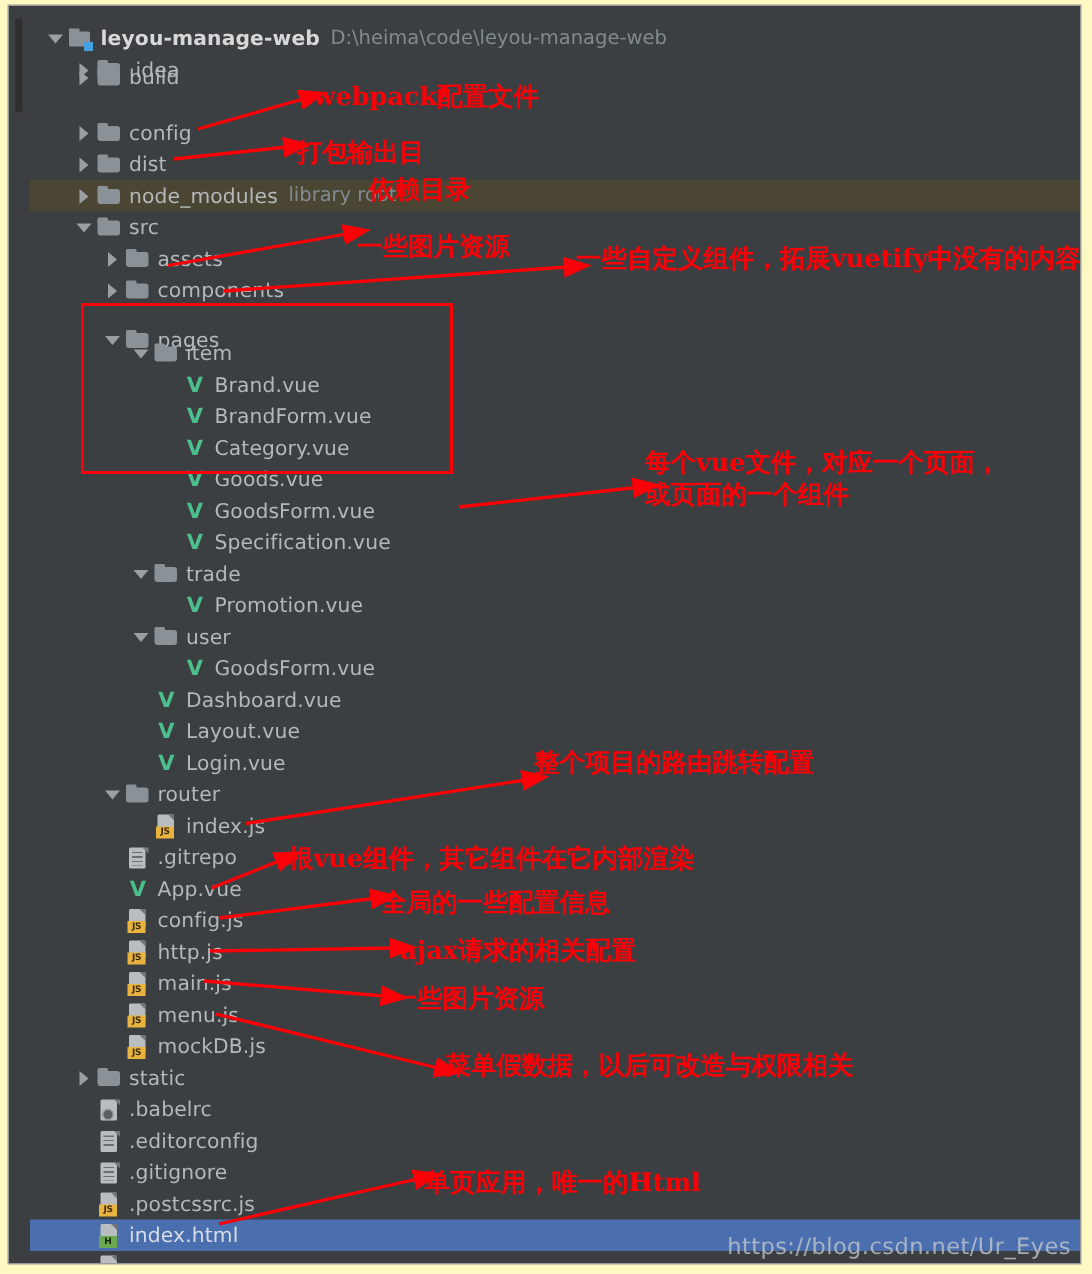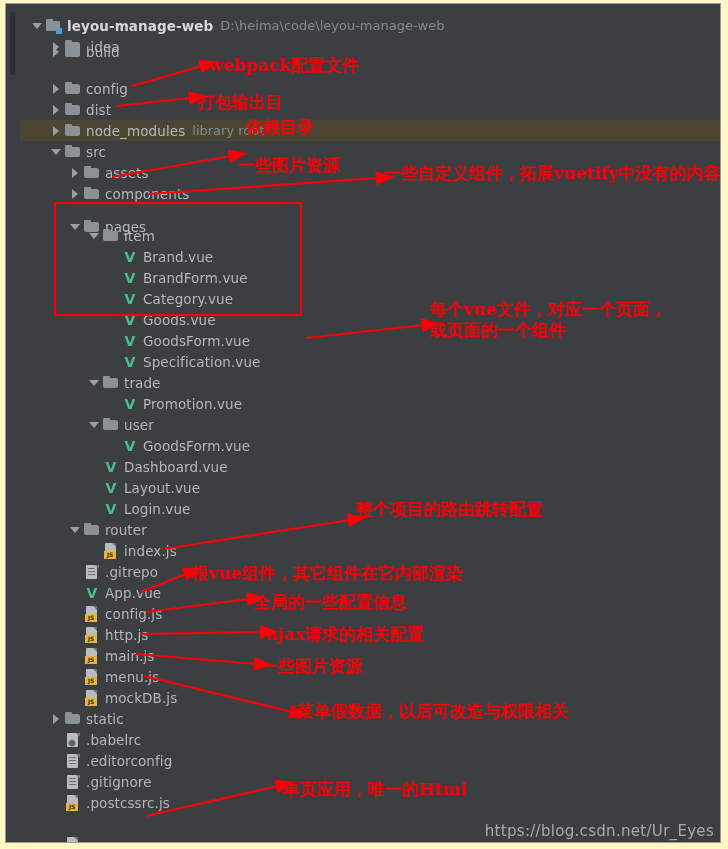--- a/index.html
+++ b/index.html
@@ -487,20 +487,30 @@
         </div>
         <div class="row" style="top: 788px;">
           <span style="display: inline-block; flex: 0 0 auto; width: 31px;"></span>
           <span class="arrow none"></span>
           <span class="icon ic-js">
             <span class="page"></span>
             <span class="fold"></span>
             <span class="badge">JS</span>
           </span>
           <span class="label">.postcssrc.js</span>
+        </div>
+        <div class="row hl-blue" style="top: 809px;">
+          <span style="display: inline-block; flex: 0 0 auto; width: 31px;"></span>
+          <span class="arrow none"></span>
+          <span class="icon ic-html">
+            <span class="page"></span>
+            <span class="fold"></span>
+            <span class="badge">H</span>
+          </span>
+          <span class="label">index.html</span>
         </div>
         <div class="row" style="top: 830px;">
           <span style="display: inline-block; flex: 0 0 auto; width: 31px;"></span>
           <span class="arrow none"></span>
           <span class="icon ic-js">
             <span class="page"></span>
             <span class="fold"></span>
           </span>
           <span class="label"></span>
         </div>

